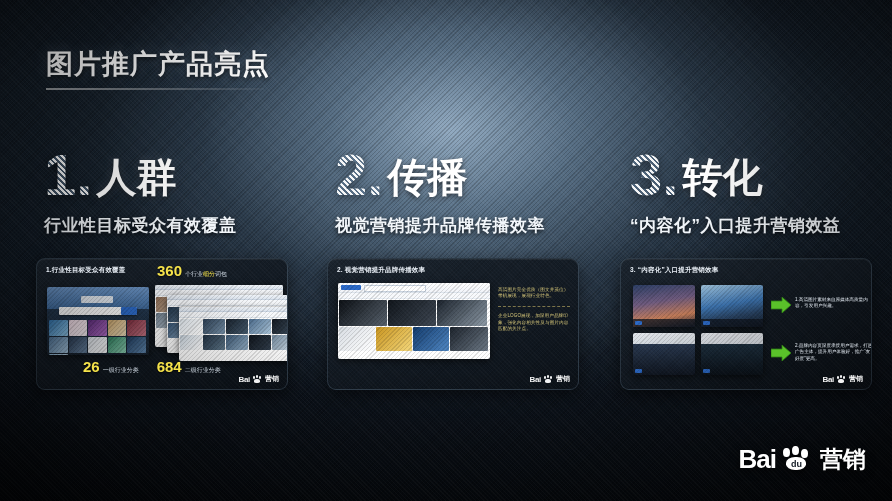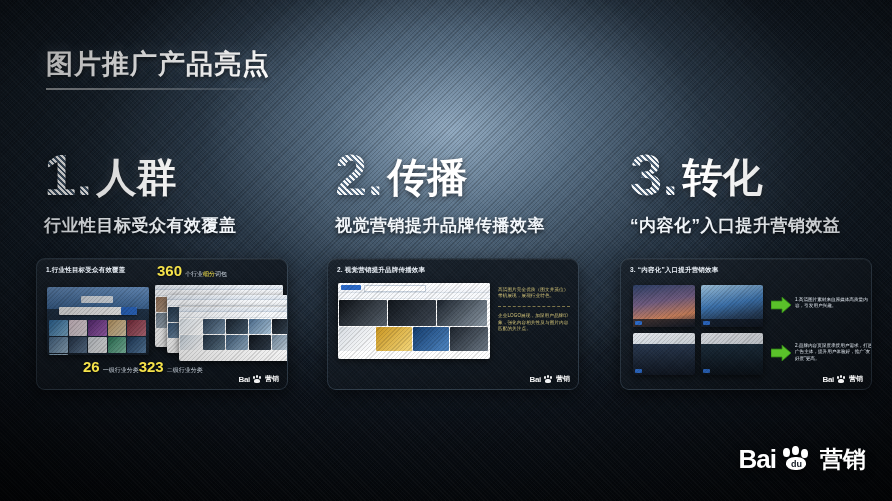--- a/index.html
+++ b/index.html
@@ -106,21 +106,21 @@
     position:absolute;border-radius:2px;background:#fff;
     box-shadow:0 2px 7px rgba(0,0,0,0.65);overflow:hidden;
   }
   .w1{left:118px;top:26px;width:128px;height:62px;}
   .w2{left:130px;top:36px;width:124px;height:58px;}
   .w3{left:142px;top:48px;width:120px;height:54px;}
   .win-top{height:4px;background:linear-gradient(180deg,#eef2f7,#dde5ef);border-bottom:1px solid #c9d4e1;}
   .win-nav{height:5px;background:#f6f8fb;border-bottom:1px solid #dfe6ee;}
   .win-grid{display:flex;flex-wrap:wrap;gap:1px;padding:1px;}
   .win-grid i{display:block;height:15px;border-radius:1px;}
-  .c1-bottom{position:absolute;left:46px;top:100px;display:flex;align-items:flex-start;z-index:6;}
+  .c1-bottom{position:absolute;left:46px;top:100px;display:flex;align-items:flex-start;gap:18px;z-index:6;}
   .c1-bottom .grp{display:flex;align-items:baseline;}
 
   
   .c2-shot{
     position:absolute;left:10px;top:24px;width:152px;height:76px;border-radius:2px;overflow:hidden;
     background:#fff;box-shadow:0 2px 7px rgba(0,0,0,0.6);
   }
   .c2-head{height:9px;background:linear-gradient(180deg,#ffffff,#f1f4f9);border-bottom:1px solid #dde4ec;position:relative;}
   .c2-logo{position:absolute;left:3px;top:2px;width:20px;height:5px;background:#2b6ac9;border-radius:1px;}
   .c2-in{position:absolute;left:26px;top:2px;width:60px;height:5px;background:#fff;border:1px solid #c8d2de;}
@@ -271,21 +271,21 @@
         <i style="width:22px;background:linear-gradient(135deg,#6d8499,#cfdde8)"></i>
       </div>
     </div>
 
     <div class="c1-bottom">
       <span class="grp">
         <span class="big-num">26</span>
         <span class="stat-lbl">一级行业分类</span>
       </span>
       <span class="grp">
-        <span class="big-num">323</span>
+        <span class="big-num">684</span>
         <span class="stat-lbl">二级行业分类</span>
       </span>
     </div>
 
     <div class="card-logo bd-logo">
       <span class="bd-text">Bai</span>
       <span class="paw">
         <b style="left:1px;top:1px;width:2.2px;height:3px"></b>
         <b style="left:4px;top:0;width:2.2px;height:3px"></b>
         <b style="left:7px;top:1.2px;width:2.2px;height:3px"></b>

